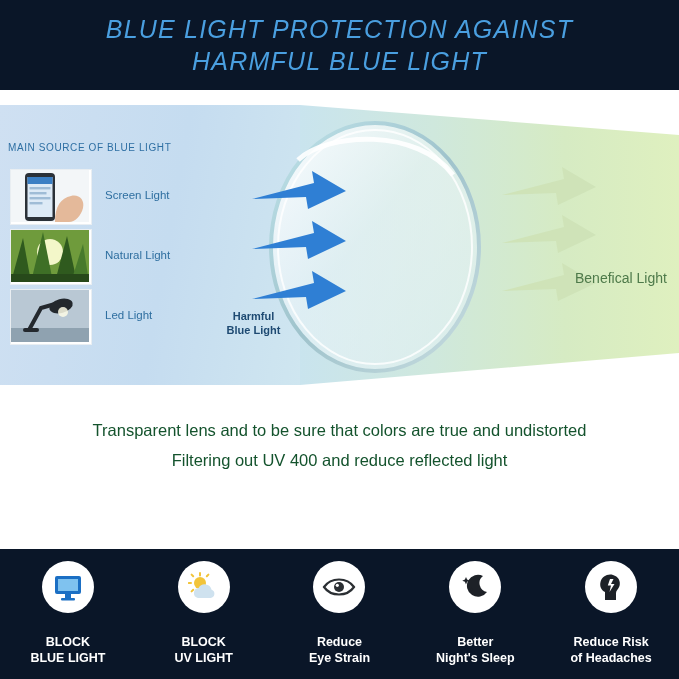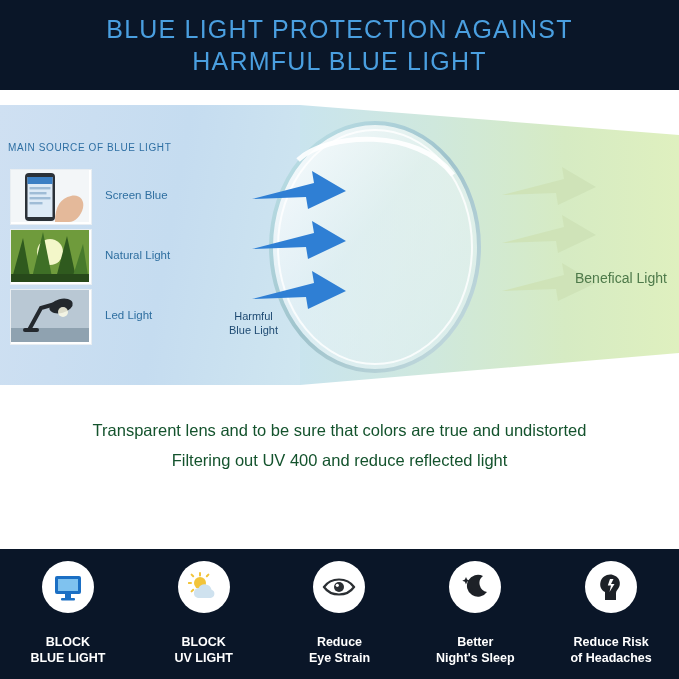--- a/index.html
+++ b/index.html
@@ -12,21 +12,21 @@
   .page{position:relative;width:679px;height:679px;background:#fff;}
 
   
   .header{
     position:absolute;left:0;top:0;width:679px;height:90px;
     background:#0a1628;
     display:flex;flex-direction:column;align-items:center;justify-content:center;
   }
   .header .line{
     color:#4a9fe0;font-size:25px;letter-spacing:1.2px;line-height:32px;
-    text-align:center;font-weight:400;
+    text-align:center;font-weight:400;font-style:italic;
   }
 
   
   .diagram{
     position:absolute;left:0;top:90px;width:679px;height:310px;
     background:#ffffff;overflow:hidden;
   }
   
   .leftblock{
     position:absolute;left:0;top:15px;width:300px;height:280px;
@@ -51,21 +51,21 @@
   .t3{top:199px;}
   .tlabel{
     position:absolute;left:105px;font-size:11.5px;color:#2f6fa0;
   }
   .l1{top:99px;}
   .l2{top:159px;}
   .l3{top:219px;}
 
   .harmful-label{
     position:absolute;left:206px;top:219px;width:95px;
-    text-align:center;font-size:11px;font-weight:normal;color:#1e4a72;line-height:14px;
+    text-align:center;font-size:11px;font-weight:bold;color:#1e4a72;line-height:14px;
   }
   .benefical-label{
     position:absolute;left:575px;top:180px;width:100px;
     font-size:14px;color:#4e7a4a;text-align:left;
   }
 
   
   .lens{position:absolute;left:268px;top:30px;width:215px;height:255px;}
 
   
@@ -161,21 +161,21 @@
       <svg width="78" height="52" viewBox="0 0 78 52">
         <rect x="0" y="0" width="78" height="52" fill="#b9c8d4"></rect>
         <rect x="0" y="38" width="78" height="14" fill="#8fa2b0"></rect>
         <path d="M18 40 L30 18 L44 14" stroke="#23282d" stroke-width="4" fill="none"></path>
         <ellipse cx="50" cy="16" rx="12" ry="7" fill="#23282d" transform="rotate(-15 50 16)"></ellipse>
         <rect x="12" y="38" width="16" height="4" rx="2" fill="#23282d"></rect>
         <circle cx="52" cy="22" r="5" fill="#fdfbe6" opacity="0.85"></circle>
       </svg>
     </div>
 
-    <div class="tlabel l1">Screen Blue</div>
+    <div class="tlabel l1">Screen Light</div>
     <div class="tlabel l2">Natural Light</div>
     <div class="tlabel l3">Led Light</div>
 
     <div class="lens">
       <svg width="215" height="255" viewBox="0 0 215 255">
         <defs>
           <linearGradient id="lensGrad" x1="0" y1="0" x2="1" y2="1">
             <stop offset="0%" stop-color="#ffffff" stop-opacity="0.95"></stop>
             <stop offset="45%" stop-color="#eef6f8" stop-opacity="0.55"></stop>
             <stop offset="100%" stop-color="#dceef0" stop-opacity="0.75"></stop>

